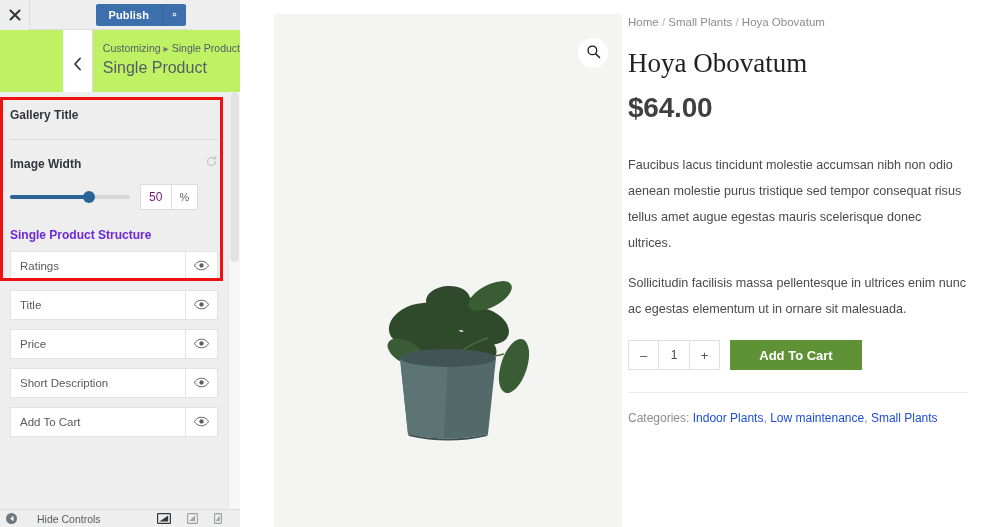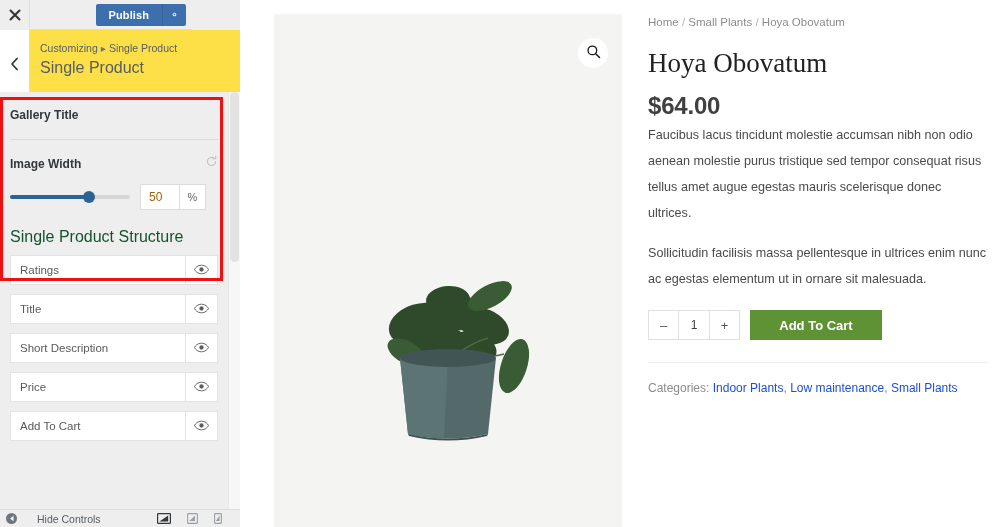--- a/index.html
+++ b/index.html
@@ -58,23 +58,24 @@
     align-self: center;
     display: flex; align-items: center; justify-content: center;
     border-radius: 0 2px 2px 0;
     border-left: 1px solid #35639c;
     cursor: pointer;
   }
 
   
   .cz-header {
     height: 73px; width: 240px;
-    background: #fde047;
+    background: #bef264;
     display: flex;
     border-bottom: 1px solid #ddd;
+    justify-content: flex-end;
   }
   .cz-back {
     width: 30px;
     display: flex; align-items: center; justify-content: center;
     border-right: 1px solid #ddd;
     cursor: pointer;
     background: #fff;
   }
   .cz-titles { padding: 10px 0 0 10px; }
   .cz-breadcrumb {
@@ -181,41 +182,41 @@
     border-radius: 50%;
     background: #2a6496;
     cursor: pointer;
   }
   .num-wrap {
     display: flex;
     height: 26px;
     flex: 0 0 78px;
   }
   .num-input {
-    width: 40px; height: 26px;
+    width: 32px; height: 26px;
     border: 1px solid #dcdcdc;
     background: #fff;
     font-size: 12px;
-    color: #a16207;
+    color: #701a75;
     padding: 0 8px;
     font-family: "Liberation Sans", sans-serif;
   }
   .unit-box {
     width: 26px; height: 26px;
     border: 1px solid #dcdcdc;
     border-left: none;
     background: #fff;
     display: flex; align-items: center; justify-content: center;
     font-size: 11px; color: #666;
     cursor: pointer;
   }
 
   
   .struct-title {
-    font-size: 16px; font-weight: normal; color: #14532d;
+    font-size: 12px; font-weight: bold; color: #6d28d9;
     padding: 18px 10px 0 10px;
   }
   .struct-list { padding: 0 10px; }
   .struct-item {
     display: flex;
     margin-top: 9px;
     height: 30px;
   }
   .struct-name {
     flex: 1;
@@ -279,40 +280,40 @@
     width: 30px; height: 30px;
     border-radius: 50%;
     background: #ffffff;
     display: flex; align-items: center; justify-content: center;
     cursor: pointer;
   }
   .plant { position: absolute; left: 50%; top: 252px; transform: translateX(-50%); }
 
   .details {
     position: absolute;
-    left: 408px; top: 14px;
+    left: 388px; top: 14px;
     width: 340px;
   }
   .crumbs {
     font-size: 11.5px; color: #8c8c8c; line-height: 16px;
     margin-bottom: 16px;
   }
   .crumbs a { color: #8c8c8c; text-decoration: none; cursor: pointer; }
   .crumb-sep { color: #b5b5b5; }
   .prod-title {
     font-family: "Liberation Serif", serif;
     font-size: 27px;
     font-weight: 400;
     color: #222;
     line-height: 34px;
     margin-bottom: 12px;
   }
   .prod-price {
-    font-size: 24px; font-weight: bold; color: #404040;
-    margin-bottom: 2px;
+    font-size: 28px; font-weight: bold; color: #404040;
+    margin-bottom: 28px;
     letter-spacing: -0.2px;
   }
   .prod-desc {
     font-size: 12.6px; color: #4a4a4a; line-height: 26px;
   }
   .prod-desc p + p { margin-top: 14px; }
   .cart-row {
     display: flex; align-items: stretch;
     margin-top: 18px;
     height: 30px;
@@ -466,33 +467,33 @@
             <span>
               <svg width="15" height="11" viewBox="0 0 18 12">
                 <path d="M9 .8C4.8.8 1.6 3.6.6 6c1 2.4 4.2 5.2 8.4 5.2S16.4 8.4 17.4 6C16.4 3.6 13.2.8 9 .8z" fill="none" stroke="#5d5d5d" stroke-width="1.1"></path>
                 <circle cx="9" cy="6" r="2.6" fill="#5d5d5d"></circle>
               </svg>
             </span>
           </div>
         </div>
 
         <div class="struct-item">
-          <div class="struct-name">Short Description</div>
+          <div class="struct-name">Price</div>
           <div class="struct-eye">
             <span>
               <svg width="15" height="11" viewBox="0 0 18 12">
                 <path d="M9 .8C4.8.8 1.6 3.6.6 6c1 2.4 4.2 5.2 8.4 5.2S16.4 8.4 17.4 6C16.4 3.6 13.2.8 9 .8z" fill="none" stroke="#5d5d5d" stroke-width="1.1"></path>
                 <circle cx="9" cy="6" r="2.6" fill="#5d5d5d"></circle>
               </svg>
             </span>
           </div>
         </div>
 
         <div class="struct-item">
-          <div class="struct-name">Price</div>
+          <div class="struct-name">Short Description</div>
           <div class="struct-eye">
             <span>
               <svg width="15" height="11" viewBox="0 0 18 12">
                 <path d="M9 .8C4.8.8 1.6 3.6.6 6c1 2.4 4.2 5.2 8.4 5.2S16.4 8.4 17.4 6C16.4 3.6 13.2.8 9 .8z" fill="none" stroke="#5d5d5d" stroke-width="1.1"></path>
                 <circle cx="9" cy="6" r="2.6" fill="#5d5d5d"></circle>
               </svg>
             </span>
           </div>
         </div>
 

